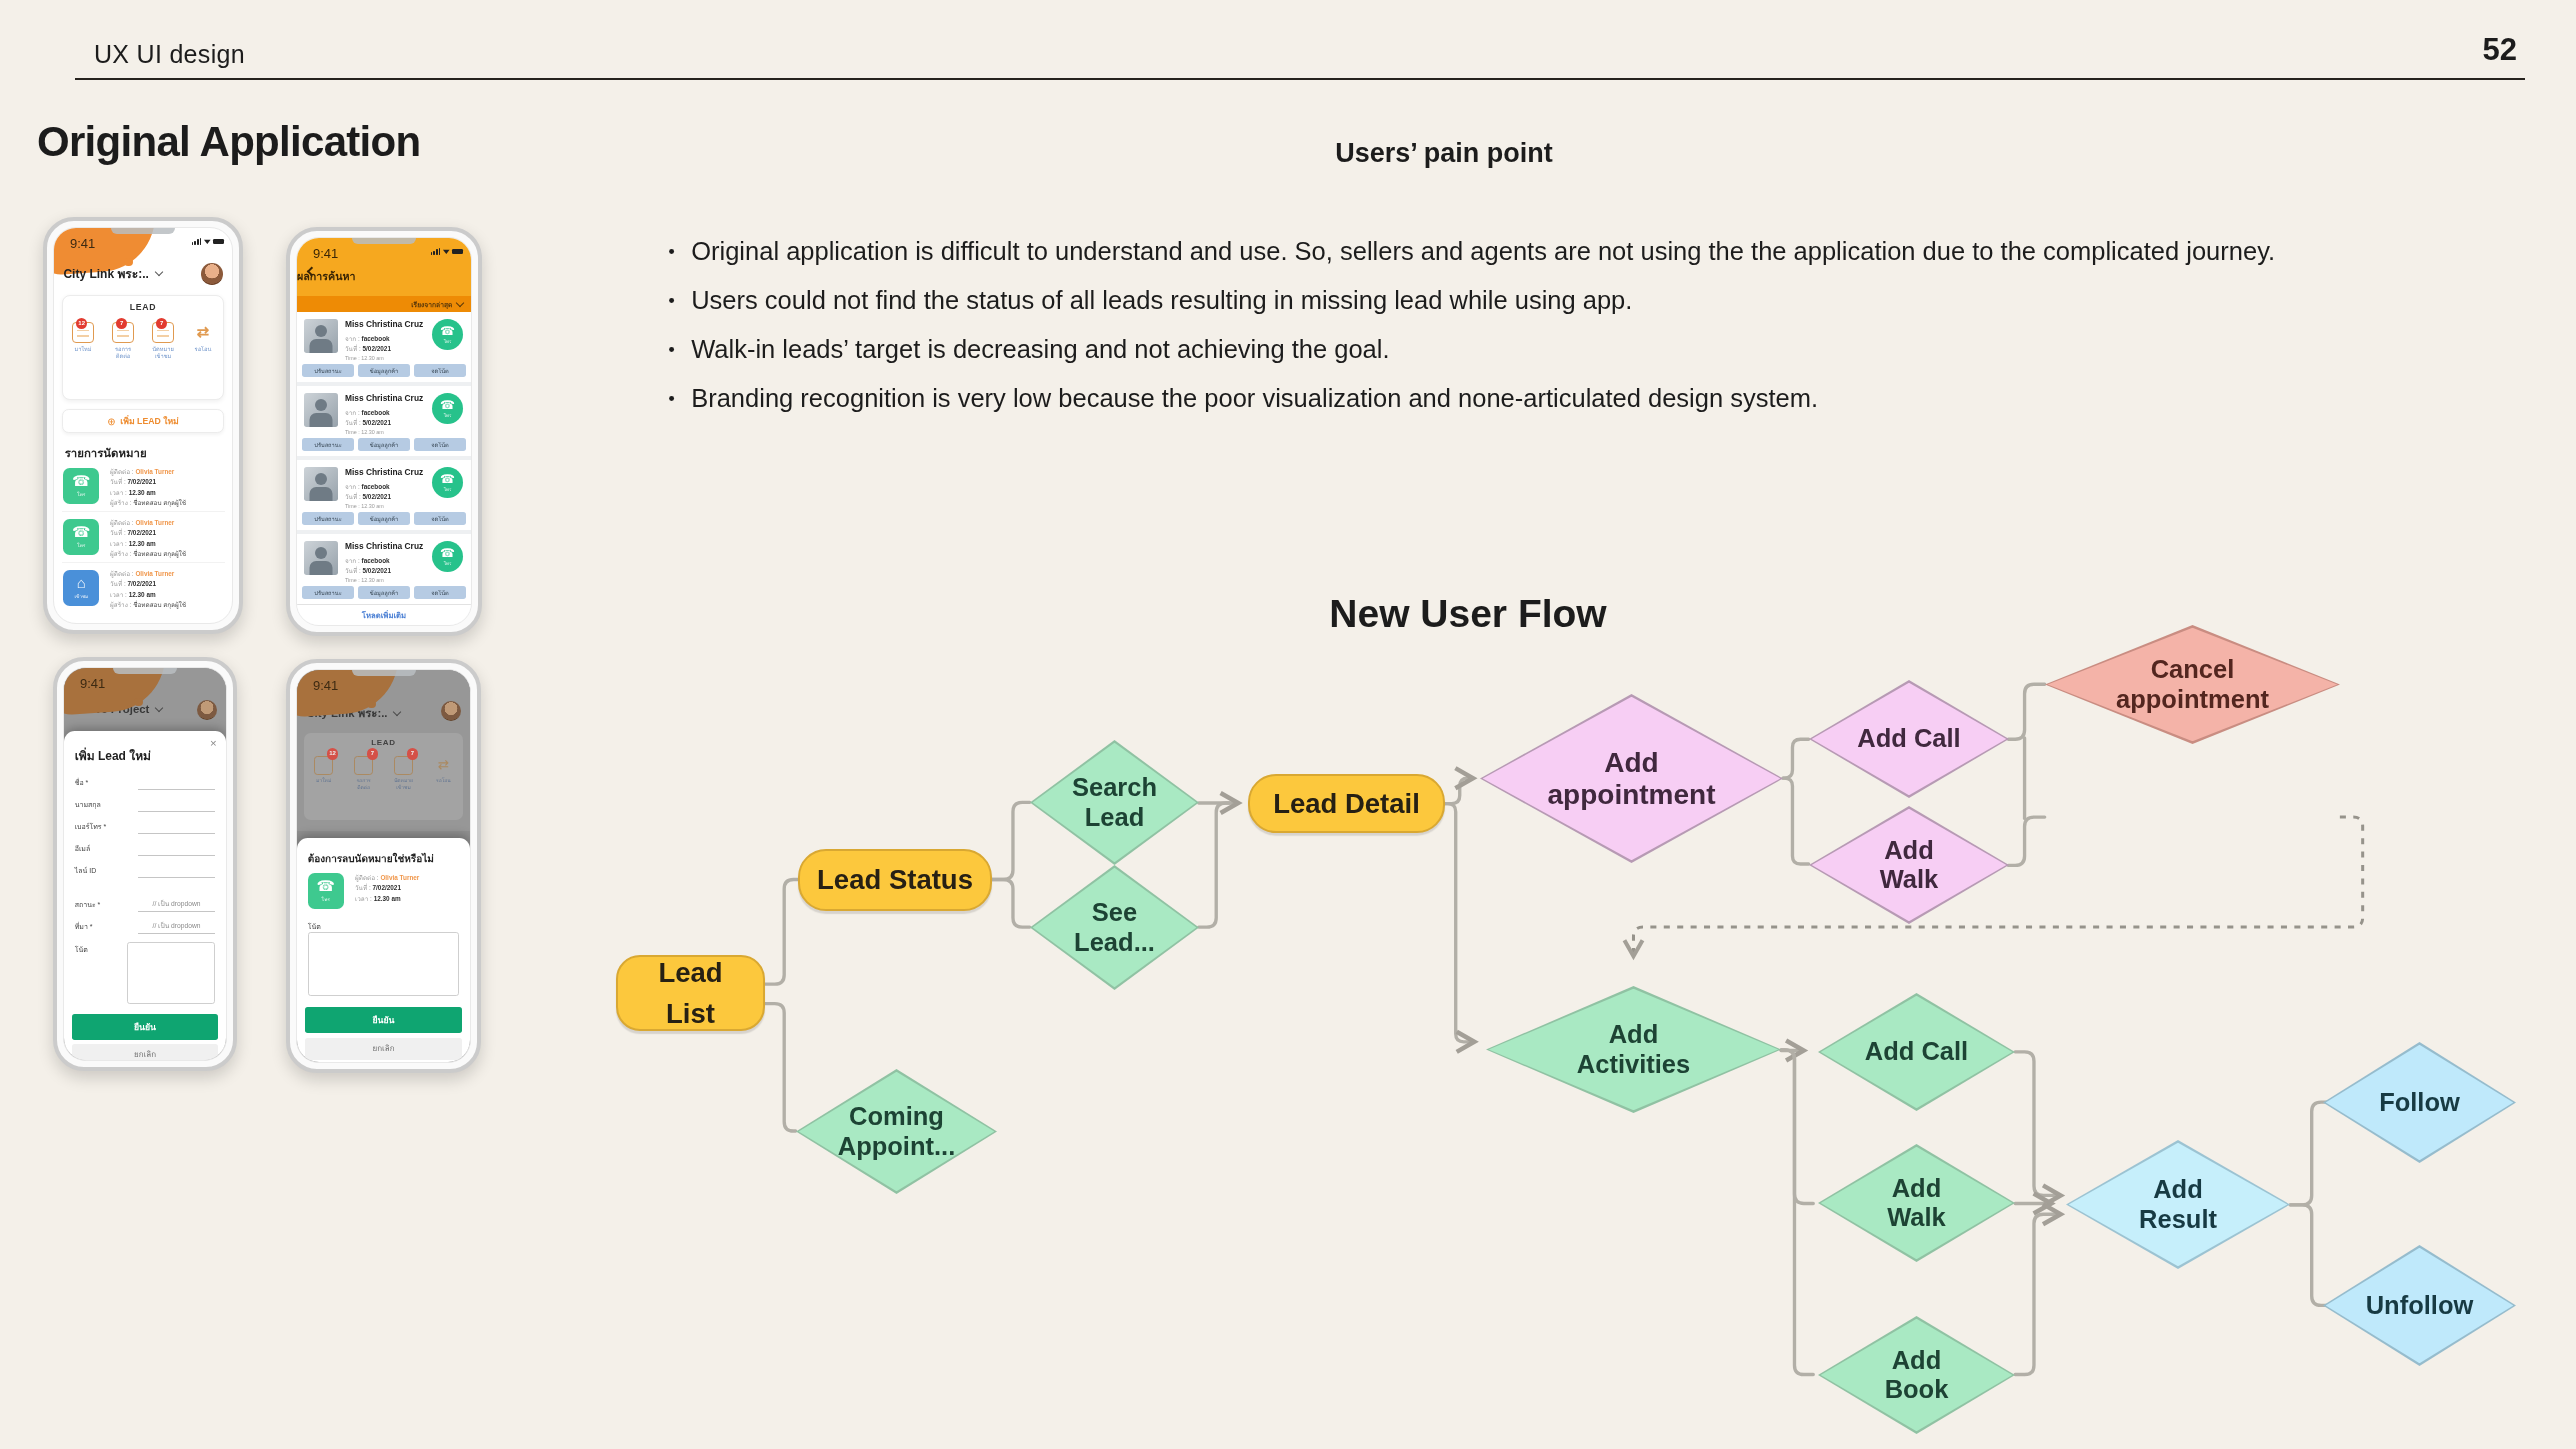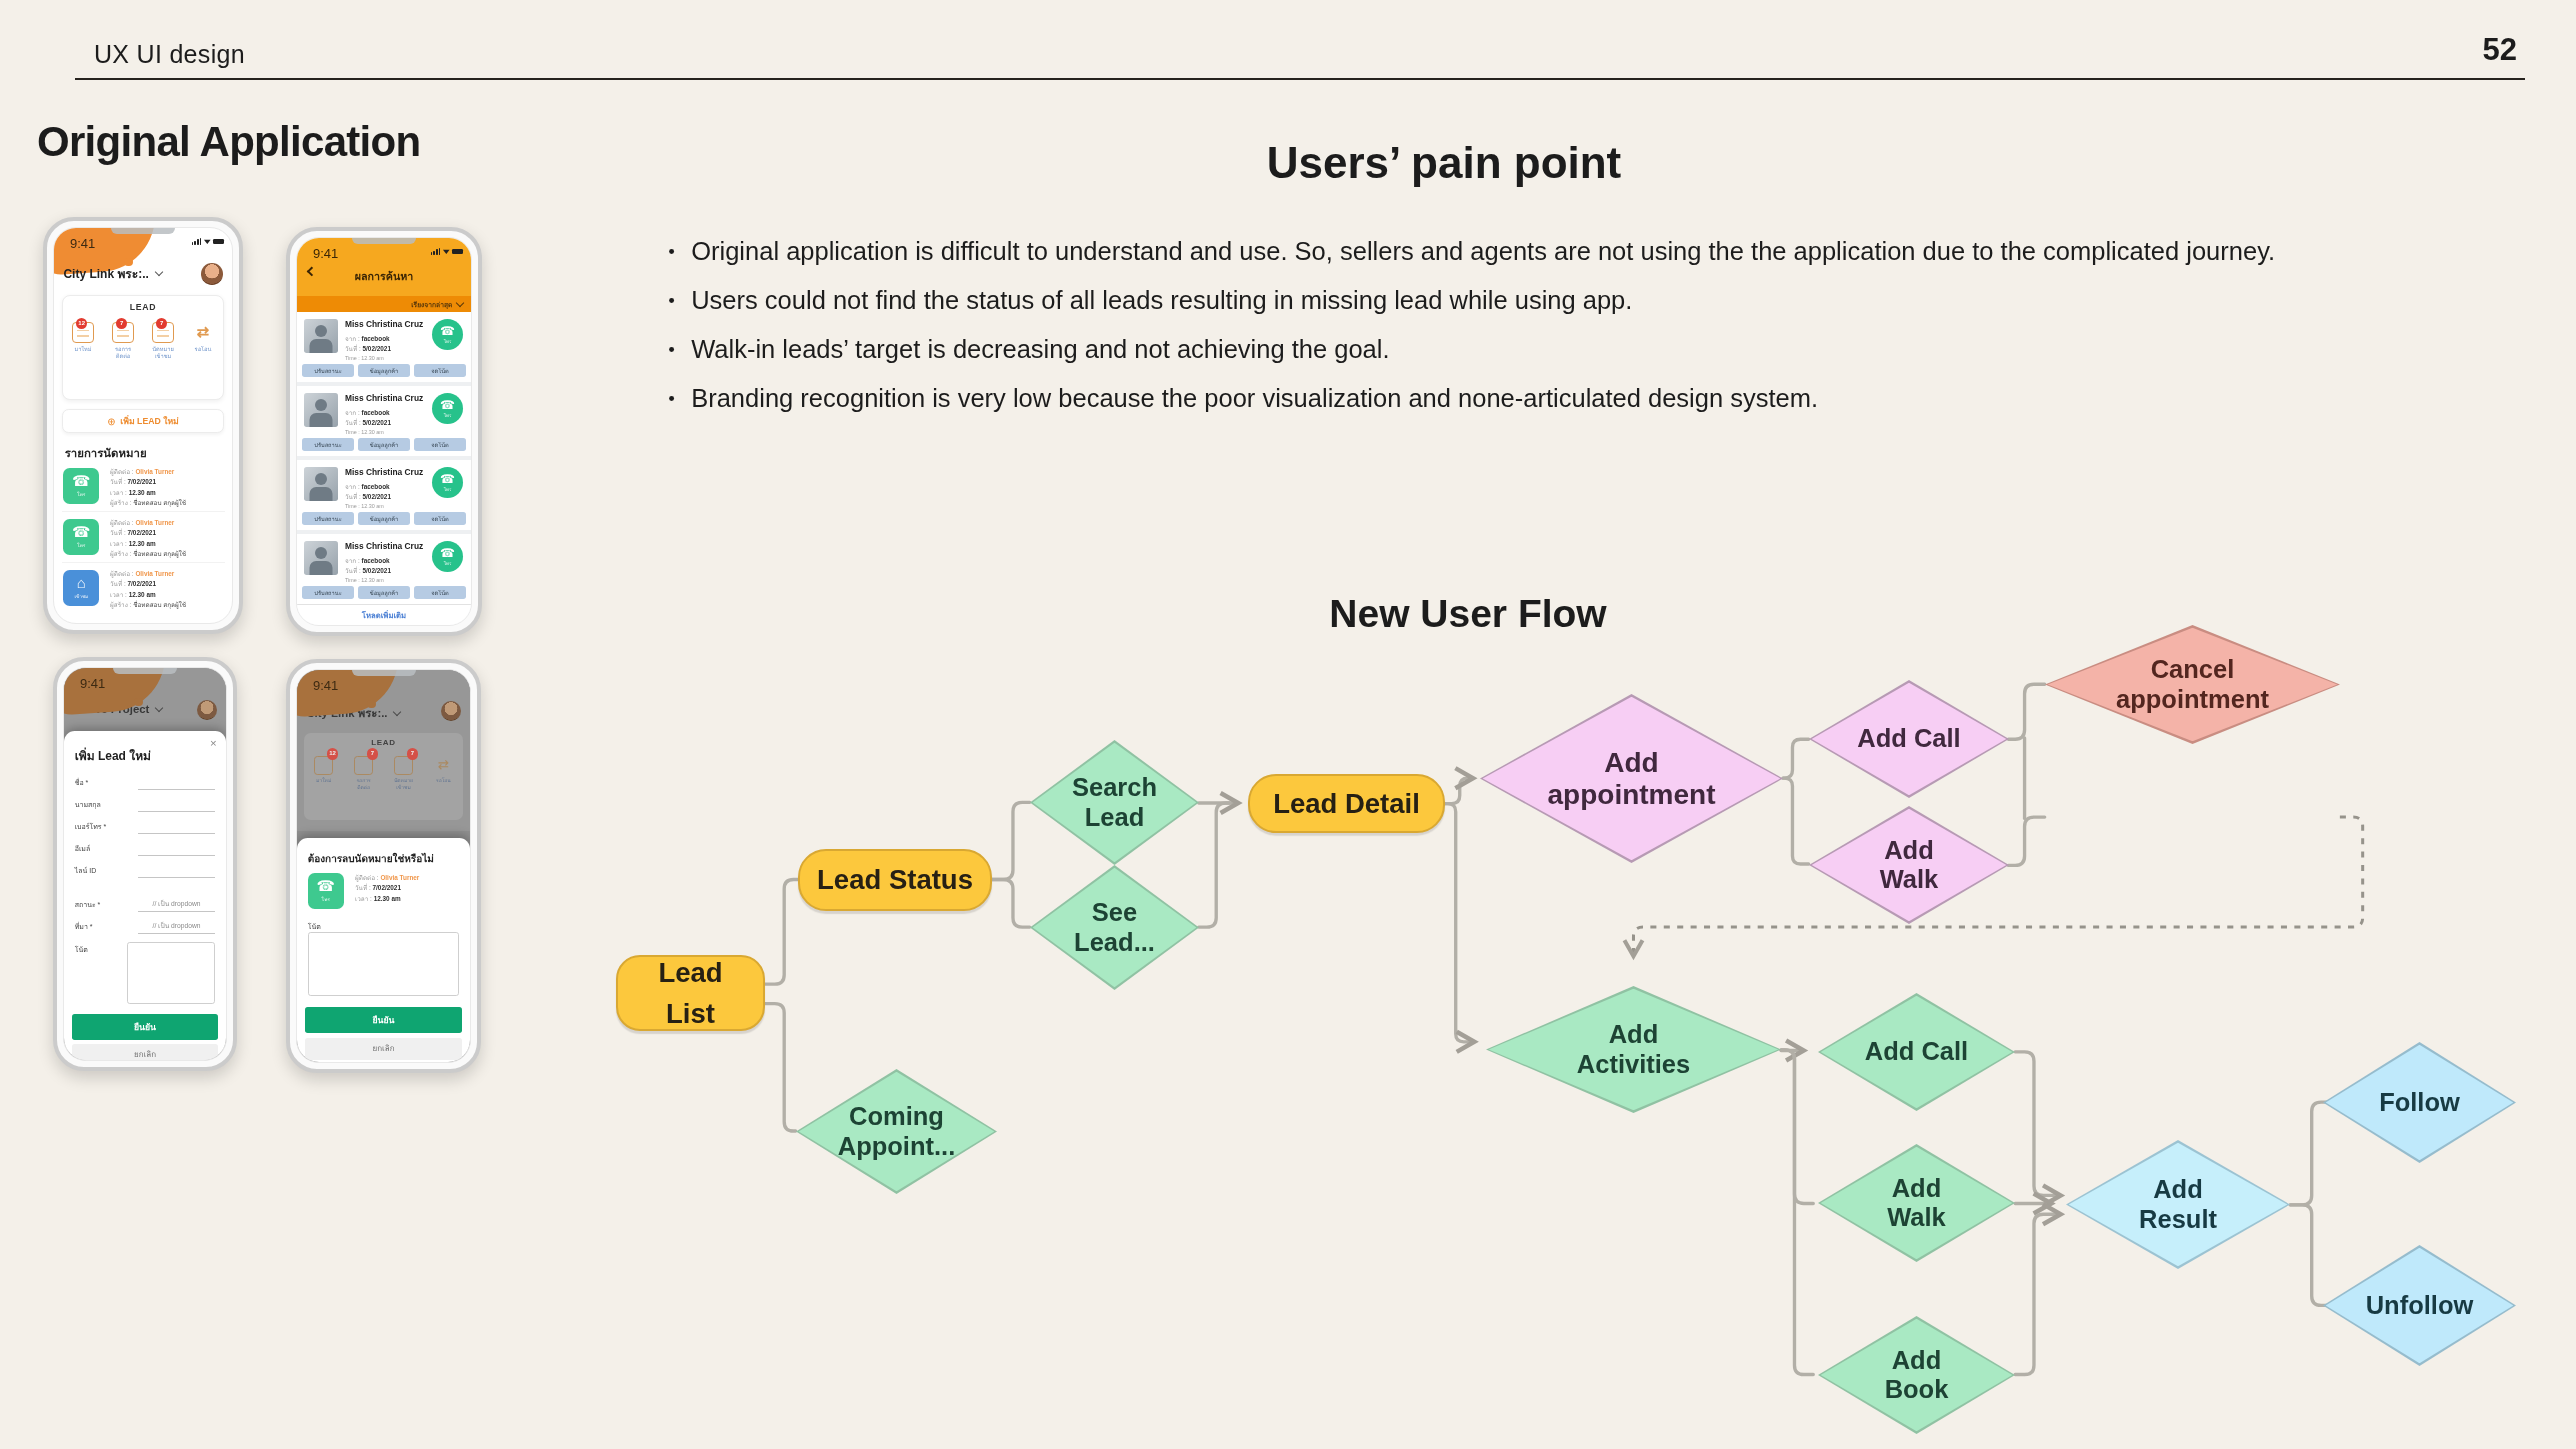--- a/index.html
+++ b/index.html
@@ -9,21 +9,21 @@
   .abs{position:absolute}
   .pre{white-space:pre-line}
 
   
   .hdr-label{left:94px;top:40px;font-size:25px;font-weight:400;letter-spacing:0.3px}
   .hdr-page{right:59px;top:32px;font-size:31px;font-weight:600}
   .hdr-line{left:75px;top:78px;width:2450px;height:0;border-top:2px solid #26231e}
 
   
   .orig-title{left:37px;top:118px;font-size:42px;font-weight:800;letter-spacing:-0.7px}
-  .pain-title{left:1444px;top:138px;transform:translateX(-50%);font-size:44px;font-weight:800}
+  .pain-title{left:1444px;top:138px;transform:translateX(-50%);font-size:27px;font-weight:800}
   .flow-title{left:1468px;top:592px;transform:translateX(-50%);font-size:39px;font-weight:800}
 
   
   .bullets{left:667px;top:236px;width:1851px;list-style:none;margin:0;padding:0}
   .bullets li{display:flex;align-items:flex-start;margin-bottom:18px;font-size:25.5px;line-height:31px}
   .bullets .dot{width:9.4px;height:9.4px;margin:10.7px 14.8px 0 0;border-radius:50%;background:#1c1c1c;flex:none;transform:scale(.55)}
 
   
   .fnode{position:absolute;display:flex;align-items:center;justify-content:center;
          text-align:center;font-weight:700;z-index:2;line-height:1.14}
@@ -94,21 +94,21 @@
   .lab{color:#9a9a9a}
   .val-orange{color:#f0964a;font-weight:700}
   .val{color:#2e2e2e;font-weight:700}
   .val2{color:#444}
 
   
   .p2-header{position:absolute;top:0;left:0;right:0;height:58px;background:#f6a81f;z-index:2}
   .p2-header .sb-time{color:#3c2706}
   .p2-back{position:absolute;left:10.7px;top:29.5px;width:7.4px;height:7.4px;border-left:2px solid #3a2505;
            border-bottom:2px solid #3a2505;transform:rotate(45deg)}
-  .p2-title{position:absolute;top:29.5px;left:0;right:0;text-align:center;font-size:10.7px;font-weight:800;color:#3a2505}
+  .p2-title{position:absolute;top:29.5px;left:0;right:0;font-size:10.7px;font-weight:800;color:#3a2505}
   .p2-sort{position:absolute;top:58px;left:0;right:0;height:16px;background:#ee8b05;z-index:2;
            display:flex;align-items:center;justify-content:flex-end;padding-right:8px;gap:4.7px;
            font-size:6.7px;font-weight:700;color:#59380a}
   .p2-sort .chev{border-color:#59380a;margin:-2px 0 0 0}
   .p2-body{position:absolute;top:74px;left:0;right:0;bottom:0;background:#eef0f2}
   .p2-card{position:relative;background:#fff;height:70px;margin-bottom:4px}
   .photo{position:absolute;left:6.7px;top:6.7px;width:34px;height:34px;border-radius:2.7px;overflow:hidden;
          background:linear-gradient(135deg,#cdd3d8,#97a2ab)}
   .photo:before{content:"";position:absolute;left:50%;top:6px;transform:translateX(-50%);
          width:12px;height:12px;border-radius:50%;background:#6f7b85}

